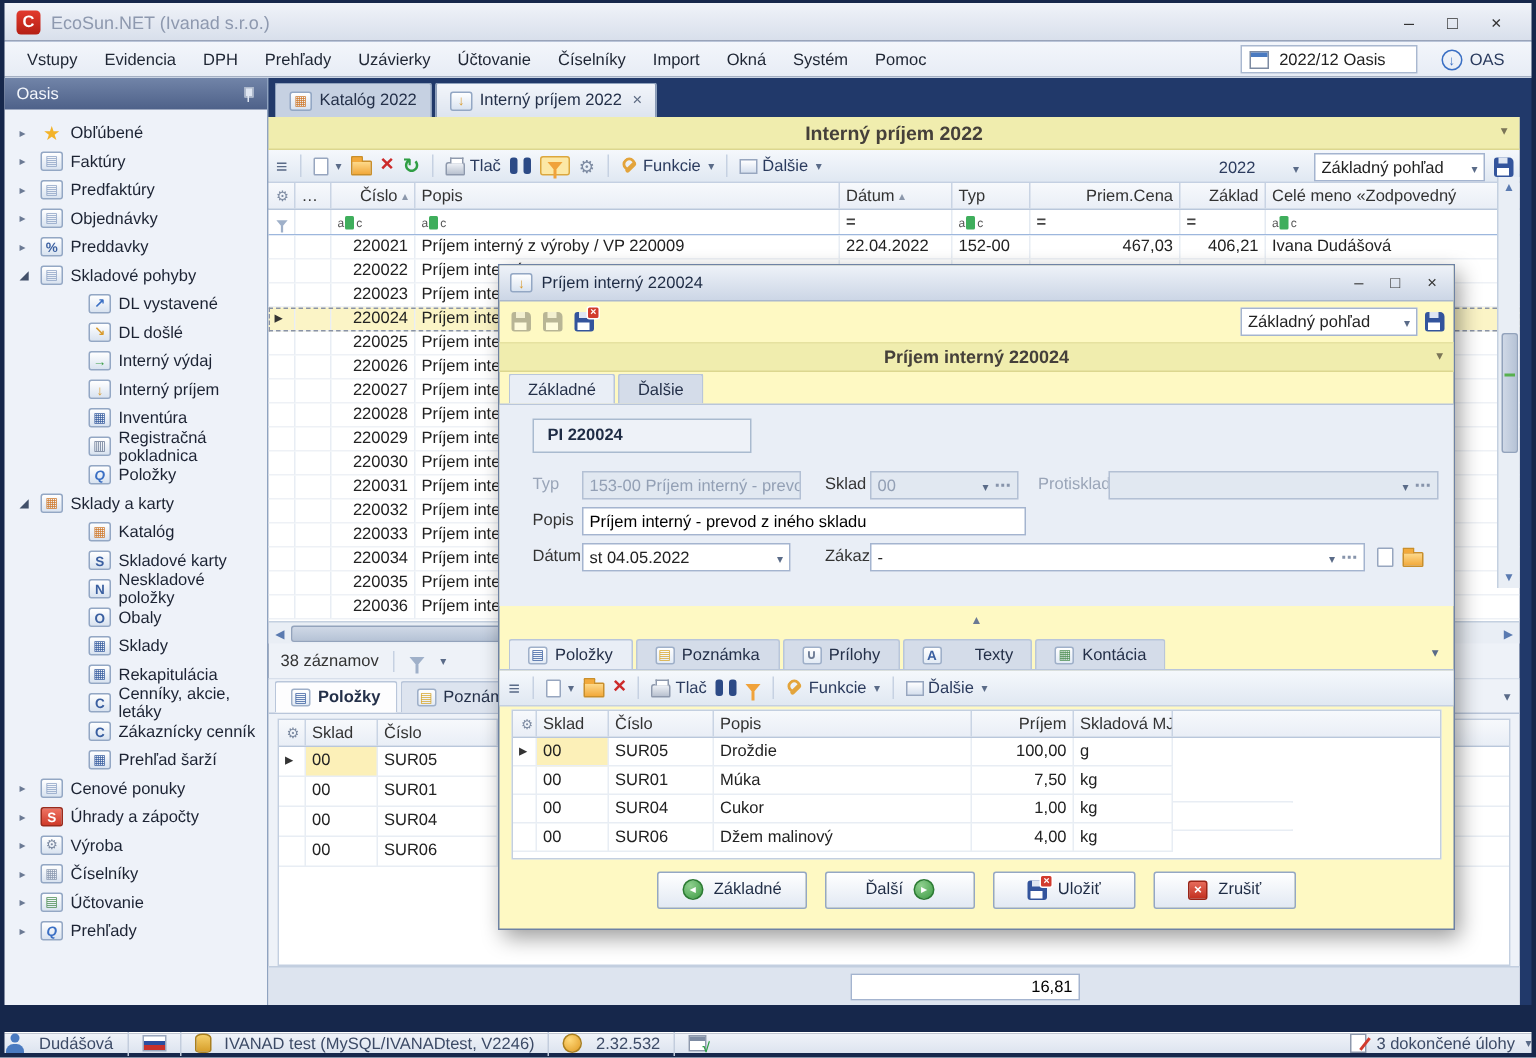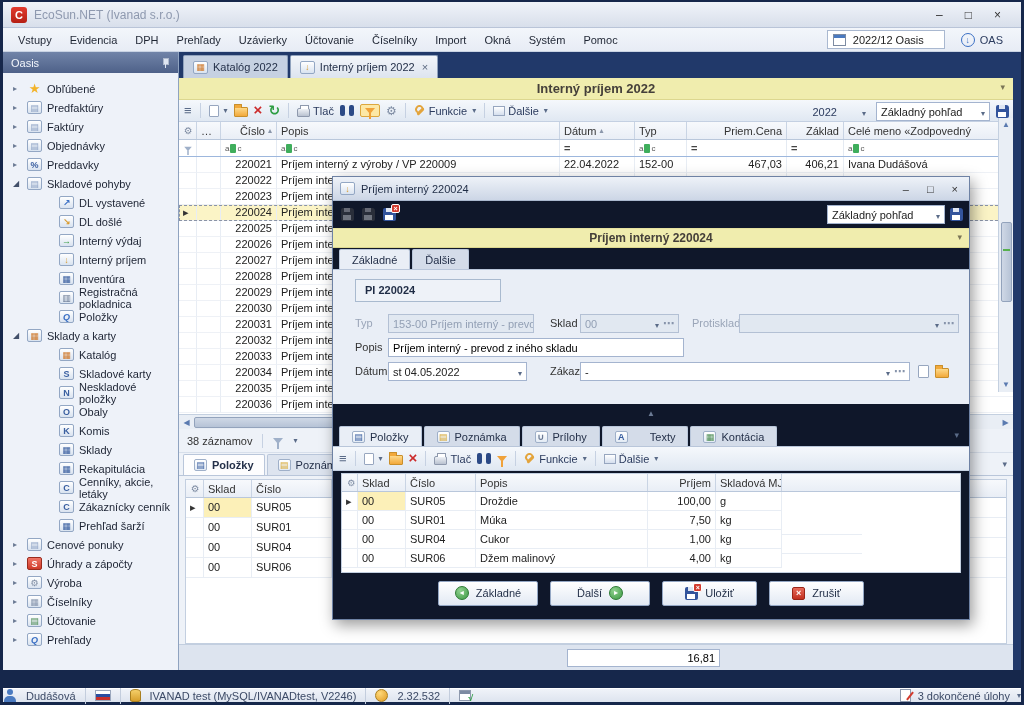--- a/index.html
+++ b/index.html
@@ -167,21 +167,21 @@
   .bgridhead .hc{border-right:1px solid #c9d4e4;display:flex;align-items:center;padding:0 4px;}
   .brow{height:20px;line-height:19px;}
   .brow .cell{border-right:1px solid #e8edf4;border-bottom:1px solid #e8edf4;padding:0 4px;overflow:hidden;white-space:nowrap;}
   .brow.sel .bc1{background:#fcf0b8;}
   .brow.sel .bc0::before{content:"▸";color:#333;}
   .bc0{width:18px;} .bc1{width:48px;} .bc2{width:80px;} .bc3{flex:1;border-right:none!important;}
   .bfooter{height:26px;background:#dde4ef;border-top:1px solid #c2cedf;position:relative;flex:none;}
   .totalbox{position:absolute;left:388px;top:4px;width:153px;height:18px;border:1px solid #a4b4cf;background:#fff;text-align:right;padding:0 4px;font-size:11px;outline:none;}
 
   
-  .dialog{position:absolute;left:332px;top:176px;width:638px;height:444px;background:#0f172a;border:1px solid #6e82a4;box-shadow:3px 5px 14px rgba(0,0,0,.4);z-index:50;display:flex;flex-direction:column;}
+  .dialog{position:absolute;left:332px;top:176px;width:638px;height:444px;background:#fef9c3;border:1px solid #6e82a4;box-shadow:3px 5px 14px rgba(0,0,0,.4);z-index:50;display:flex;flex-direction:column;}
   .dtitle{height:24px;background:linear-gradient(#eef2f8,#ccd6e6);border-bottom:1px solid #aab8ce;display:flex;align-items:center;gap:6px;padding:0 7px;flex:none;}
   .dtitle .dtext{color:#1f2c45;}
   .dwinbtns{margin-left:auto;display:flex;gap:18px;color:#333;font-size:11px;padding-right:4px;}
   .dtoolbar{height:27px;display:flex;align-items:center;gap:8px;padding:0 8px;flex:none;position:relative;}
   .dtoolbar-right{position:absolute;right:6px;top:4px;display:flex;align-items:center;gap:5px;}
   .dband{height:20px;background:#f0edae;border-top:1px solid #e6e2a0;border-bottom:1px solid #dcd78f;position:relative;display:flex;align-items:center;justify-content:center;flex:none;}
   .dband .btitle{font-weight:bold;font-size:12px;color:#45403a;}
   .dband .bmenu{position:absolute;right:7px;top:3px;color:#7a7557;font-size:9px;}
   .dtabs{height:22px;display:flex;align-items:flex-end;padding-left:6px;gap:2px;border-bottom:1px solid #b9c6da;flex:none;}
   .ftab{height:20px;display:flex;align-items:center;padding:0 12px;border:1px solid #b9c6da;border-bottom:none;border-radius:2px 2px 0 0;background:#d4dce9;color:#243049;}
@@ -289,29 +289,29 @@
         <div class="titem">
 
           <span class="arrow" data-arrow="c"></span>
           <span class="tico" data-icon="star"></span>
           <span class="tlabel">Obľúbené</span>
         </div>
 
         <div class="titem">
 
           <span class="arrow" data-arrow="c"></span>
+          <span class="tico" data-icon="faktury"></span>
+          <span class="tlabel">Faktúry</span>
+        </div>
+
+        <div class="titem">
+
+          <span class="arrow" data-arrow="c"></span>
           <span class="tico" data-icon="predfaktury"></span>
           <span class="tlabel">Predfaktúry</span>
-        </div>
-
-        <div class="titem">
-
-          <span class="arrow" data-arrow="c"></span>
-          <span class="tico" data-icon="faktury"></span>
-          <span class="tlabel">Faktúry</span>
         </div>
 
         <div class="titem">
 
           <span class="arrow" data-arrow="c"></span>
           <span class="tico" data-icon="objednavky"></span>
           <span class="tlabel">Objednávky</span>
         </div>
 
         <div class="titem">
@@ -405,26 +405,20 @@
           <span class="tlabel">Neskladové položky</span>
         </div>
 
         <div class="titem child">
 
           <span class="arrow"></span>
           <span class="tico" data-icon="obaly"></span>
           <span class="tlabel">Obaly</span>
         </div>
 
-        <div class="titem child">
-
-          <span class="arrow"></span>
-          <span class="tico" data-icon="komis"></span>
-          <span class="tlabel">Komis</span>
-        </div>
 
         <div class="titem child">
 
           <span class="arrow"></span>
           <span class="tico" data-icon="sklady"></span>
           <span class="tlabel">Sklady</span>
         </div>
 
         <div class="titem child">
 

